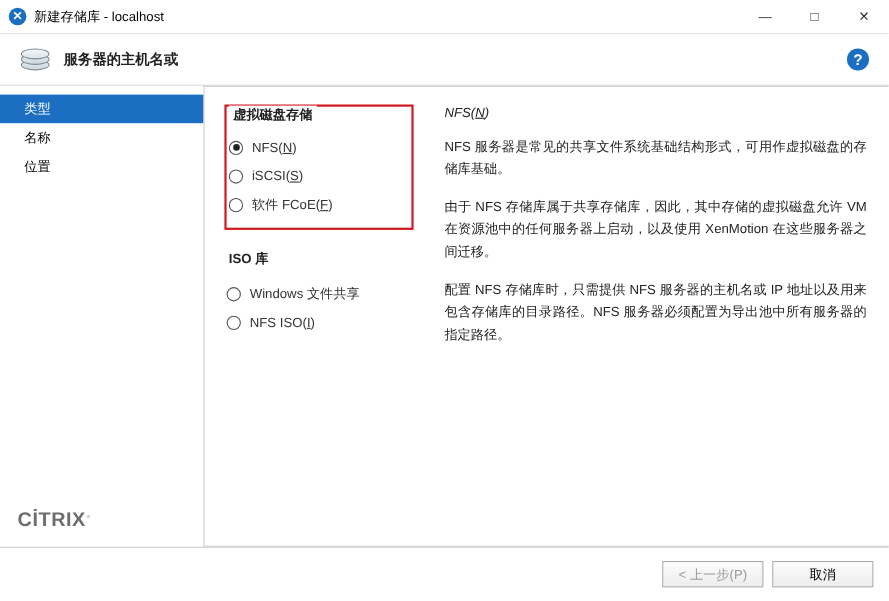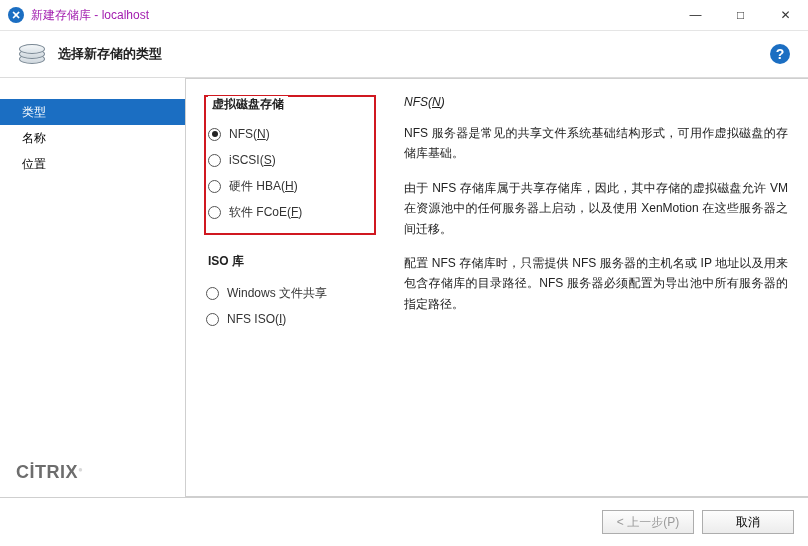--- a/index.html
+++ b/index.html
@@ -1,34 +1,34 @@
 <!DOCTYPE html>
 <html><head>
 <meta charset="utf-8">
 <style>
   html,body{margin:0;padding:0;height:100%;font-family:"Microsoft YaHei","Segoe UI",Tahoma,sans-serif;font-size:12px;color:#333;background:#fff;}
   .window{width:808px;height:546px;display:flex;flex-direction:column;box-sizing:border-box;}
   .titlebar{height:30px;display:flex;align-items:center;padding:0 0 0 8px;border-bottom:1px solid #e5e5e5;}
   .titlebar-icon{width:16px;height:16px;border-radius:50%;background:#1b6ec2;display:inline-flex;align-items:center;justify-content:center;color:#fff;font-size:11px;font-weight:bold;line-height:1;}
-  .titlebar-title{margin-left:7px;font-size:12px;color:#a21caf;}
+  .titlebar-title{margin-left:7px;font-size:12px;color:#000000;}
   .titlebar-spacer{flex:1;}
   .titlebar-btn{width:45px;height:30px;display:inline-flex;align-items:center;justify-content:center;color:#333;font-family:"Segoe UI Symbol",sans-serif;}
   .header{height:46px;display:flex;align-items:center;padding:0 18px;border-bottom:1px solid #dcdcdc;}
   .header-icon{width:28px;height:20px;position:relative;}
   .header-icon .disk{width:24px;height:8px;border:1px solid #7a8894;border-radius:50%/50%;background:linear-gradient(#e8edf1,#cfd7dd);position:absolute;left:1px;}
   .header-icon .disk.d1{top:10px;}
   .header-icon .disk.d2{top:5px;}
   .header-icon .disk.d3{top:0;background:linear-gradient(#f4f7f9,#dbe2e7);}
   .header-title{margin-left:12px;font-size:13px;font-weight:bold;color:#222;}
   .header-help{width:20px;height:20px;border-radius:50%;background:#1b6ec2;color:#fff;display:inline-flex;align-items:center;justify-content:center;font-weight:bold;font-size:14px;}
   .body{flex:1;display:flex;min-height:0;}
   .sidebar{width:185px;display:flex;flex-direction:column;}
   .nav{padding-top:8px;}
   .nav-item{height:26px;line-height:26px;padding-left:22px;font-size:12px;color:#000000;}
-  .nav-item.active{background:#1b6ec2;color:#fff;margin-top:13px;}
+  .nav-item.active{background:#1b6ec2;color:#fff;}
   .sidebar-spacer{flex:1;}
   .brand{padding:0 0 14px 16px;font-family:Arial,Helvetica,sans-serif;font-size:18px;font-weight:900;letter-spacing:0.5px;color:#6d6d6d;}
   .brand .dot{color:#d8d8d8;display:inline-block;transform:translateY(-6px);font-size:8px;}
   .content{flex:1;border:1px solid #cfcfcf;border-right:none;display:flex;flex-direction:column;}
   .content-inner{flex:1;padding:16px 20px;display:flex;gap:28px;}
   .left-col{width:170px;}
   .section-title{font-weight:bold;font-size:12px;margin:0 0 10px 2px;color:#222;}
   .opt-group{margin-bottom:18px;}
   .opt-group.boxed{border:2px solid #d01820;padding:0 8px 8px 2px;margin-left:-2px;}
   .opt-group.boxed .section-title{margin:-9px 0 8px 0;background:#fff;display:inline-block;padding:0 4px;}
@@ -56,21 +56,21 @@
     <span class="titlebar-btn">□</span>
     <span class="titlebar-btn close">✕</span>
   </div>
 
   <div class="header">
     <span class="header-icon">
       <span class="disk d1"></span>
         <span class="disk d2"></span>
         <span class="disk d3"></span>
     </span>
-    <span class="header-title">选择新存储的类型</span>
+    <span class="header-title">服务器的主机名或</span>
     <span class="titlebar-spacer"></span>
     <span class="header-help" title="帮助">?</span>
   </div>
 
   <div class="body">
     <div class="sidebar">
       <div class="nav">
         <div class="nav-item active">类型</div>
         <div class="nav-item">名称</div>
         <div class="nav-item">位置</div>
@@ -85,24 +85,20 @@
 
           <div class="opt-group boxed">
             <div class="section-title">虚拟磁盘存储</div>
             <label class="radio-row">
               <input type="radio" class="radio" name="stype" checked="" style="">
               <span><span>NFS</span>(<u>N</u>)</span>
             </label>
             <label class="radio-row">
               <input type="radio" class="radio" name="stype" style="">
               <span><span>iSCSI</span>(<u>S</u>)</span>
-            </label>
-            <label class="radio-row">
-              <input type="radio" class="radio" name="stype" style="">
-              <span><span>硬件 HBA</span>(<u>H</u>)</span>
             </label>
             <label class="radio-row">
               <input type="radio" class="radio" name="stype" style="">
               <span><span>软件 FCoE</span>(<u>F</u>)</span>
             </label>
           </div>
 
           <div class="opt-group">
             <div class="section-title">ISO 库</div>
             <label class="radio-row">

